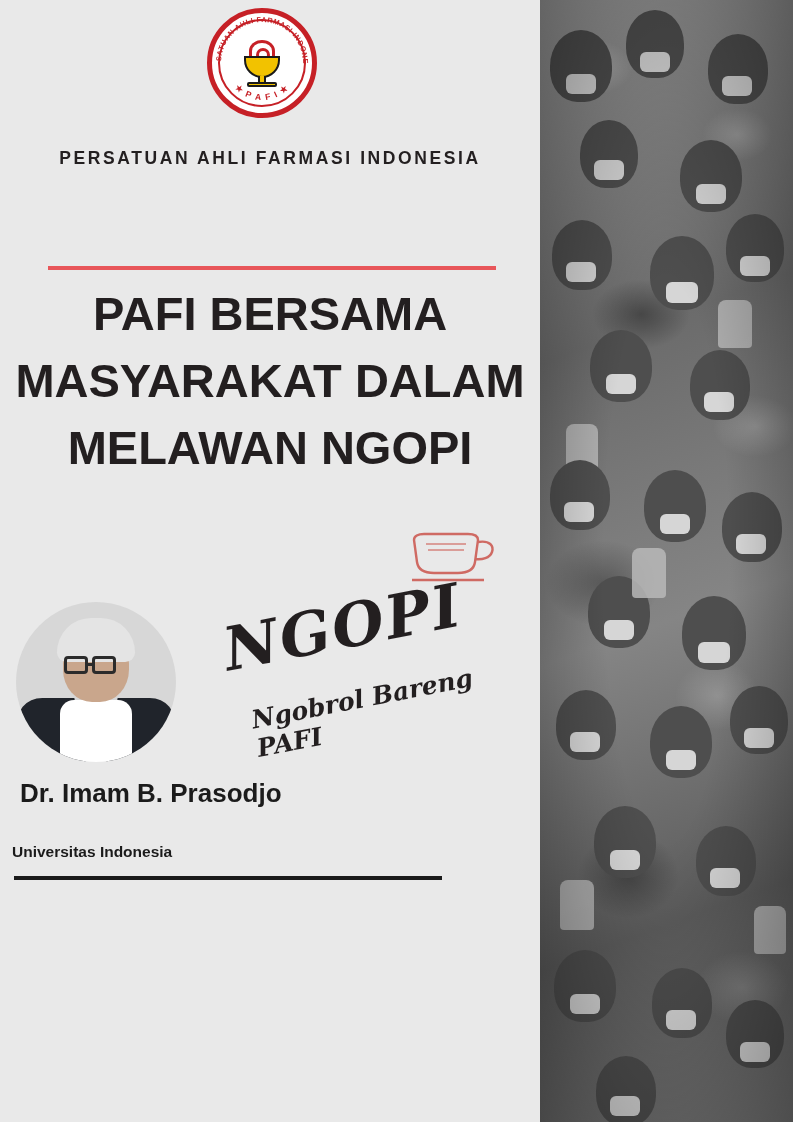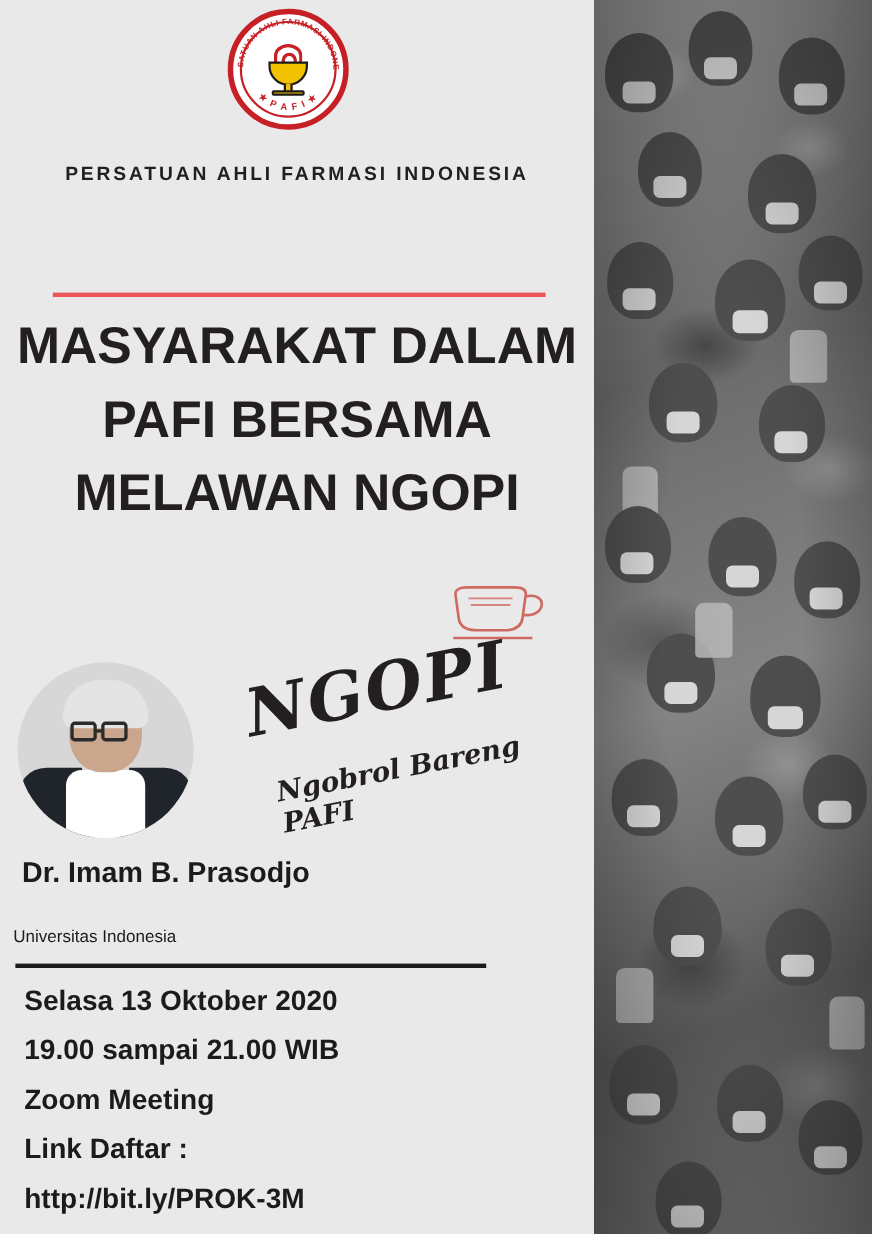--- a/index.html
+++ b/index.html
@@ -254,21 +254,21 @@
     top: 815px;
     font-size: 15.5px;
     font-weight: bold;
     color: #1b1b1b;
   }
   .speaker-role2 {
     position: absolute;
     left: 12px;
     top: 843px;
     font-size: 15.5px;
-    font-weight: normal;
+    font-weight: bold;
     color: #1b1b1b;
   }
 
   .rule-black {
     position: absolute;
     left: 14px;
     top: 876px;
     width: 428px;
     height: 4px;
     background: #1b1b1b;
@@ -366,22 +366,22 @@
         <div class="bowl"></div>
         <div class="stem"></div>
         <div class="base"></div>
       </div>
     </div>
 
     <div class="org-name">PERSATUAN AHLI FARMASI INDONESIA</div>
     <div class="rule-red"></div>
 
     <div class="subtitle">
+      <div>PAFI BERSAMA</div>
       <div>MASYARAKAT DALAM</div>
-      <div>PAFI BERSAMA</div>
       <div>MELAWAN NGOPI</div>
     </div>
 
     <div class="cup-outline">
       <svg width="92" height="70" viewBox="0 0 92 70">
         <path d="M8 18 C8 14 12 12 18 12 L62 12 C68 12 72 14 72 18 L69 40 C68 47 62 51 52 51 L28 51 C18 51 12 47 11 40 Z" fill="none" stroke="#cf6a63" stroke-width="2.4"></path>
         <path d="M72 20 C84 18 88 24 86 30 C84 36 76 38 69 37" fill="none" stroke="#cf6a63" stroke-width="2.4"></path>
         <path d="M6 58 L78 58" fill="none" stroke="#cf6a63" stroke-width="2.4"></path>
         <path d="M20 22 L60 22 M22 28 L58 28" fill="none" stroke="#cf6a63" stroke-width="1.6" opacity="0.8"></path>
       </svg>
@@ -398,27 +398,20 @@
       <div class="glasses-l"></div>
       <div class="glasses-r"></div>
       <div class="bridge"></div>
     </div>
 
     <div class="speaker-name">Dr. Imam B. Prasodjo</div>
     <div class="speaker-role2">Universitas Indonesia</div>
 
     <div class="rule-black"></div>
 
-    <div class="details">
-      <div class="line">Selasa 13 Oktober 2020</div>
-      <div class="line">19.00 sampai 21.00 WIB</div>
-      <div class="line">Zoom Meeting</div>
-      <div class="line">Link Daftar :</div>
-      <div class="line">http://bit.ly/PROK-3M</div>
-    </div>
   </div>
 
   <div class="photo">
     <div class="bg"></div>
 
     <div class="person" style="left:10px;  top:30px;  width:62px; height:72px;"></div>
     <div class="mask" style="left:26px;  top:74px;  width:30px; height:20px;"></div>
     <div class="person" style="left:86px;  top:10px;  width:58px; height:68px;"></div>
     <div class="mask" style="left:100px; top:52px;  width:30px; height:20px;"></div>
     <div class="person" style="left:168px; top:34px;  width:60px; height:70px;"></div>

